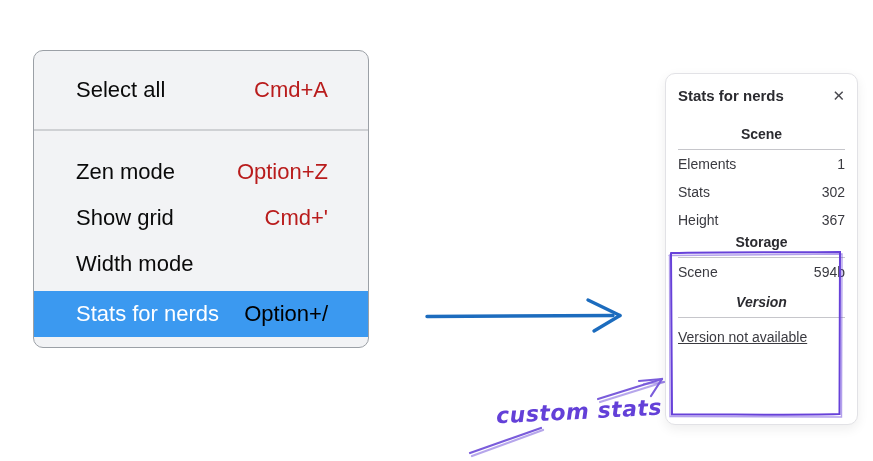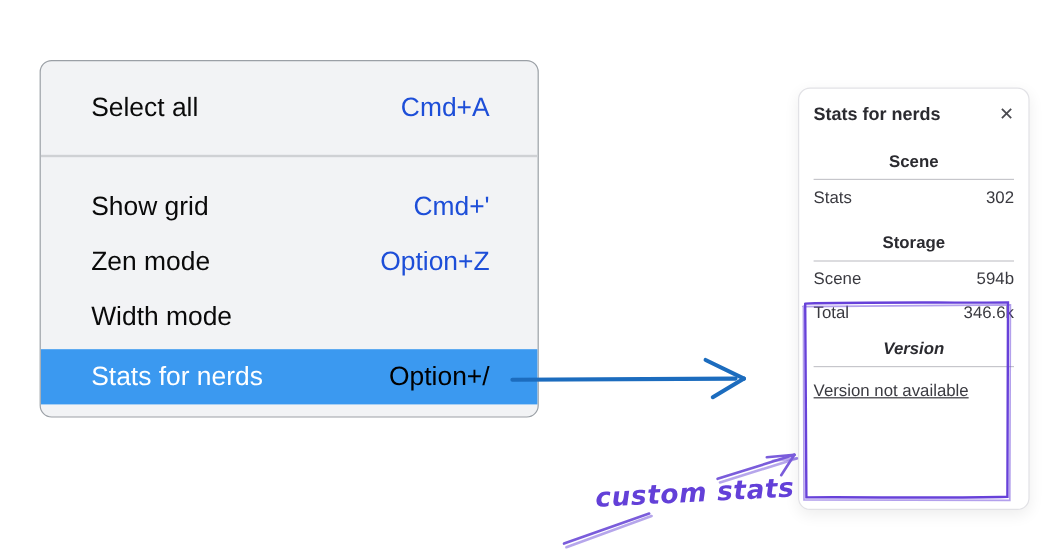--- a/index.html
+++ b/index.html
@@ -5,49 +5,49 @@
   html,body{margin:0;padding:0;}
   body{
     width:873px;height:461px;background:#ffffff;
     font-family:"Liberation Sans", sans-serif;
     overflow:hidden;
   }
   .stage{position:relative;width:873px;height:461px;}
 
   
   .menu{
-    position:absolute;left:33px;top:50px;width:416px;height:298px;
+    position:absolute;left:33px;top:50px;width:336px;height:298px;
     box-sizing:border-box;background:#f2f3f5;
     border:1.5px solid #9ba0a6;border-radius:10px;
     padding-top:16px;overflow:hidden;
   }
   .menu-item{
     height:46px;display:flex;align-items:center;justify-content:space-between;
     padding:0 40px 0 42px;font-size:22px;color:#0a0a0a;cursor:default;
   }
-  .menu-item .shortcut{color:#1d4ed8;}
+  .menu-item .shortcut{color:#b91c1c;}
   .menu-sep{height:1.5px;background:#cfd1d4;margin:16px 0 18px 0;}
   .menu-item.selected{background:#3b99f0;margin-top:4px;}
   .menu-item.selected .mlabel{color:#ffffff;}
   .menu-item.selected .shortcut{color:#000000;}
 
   
   .panel{
     position:absolute;left:665px;top:73px;width:193px;height:352px;
     box-sizing:border-box;background:#ffffff;
     border:1px solid #e2e2e6;border-radius:10px;
     box-shadow:0 4px 12px rgba(0,0,0,.07);
     padding:10px 12px;font-size:14px;color:#3a3a40;
   }
   .panel-head{display:flex;align-items:center;justify-content:space-between;height:22px;}
   .panel-title{font-weight:bold;font-size:15px;color:#2b2b30;}
   .panel-close{font-size:15px;color:#4a4a50;cursor:pointer;line-height:1;}
   .sec-h{text-align:center;font-weight:bold;font-size:14px;color:#2b2b30;}
   .sec-h.scene{margin-top:20px;}
-  .sec-h.storage{margin-top:16px;}
+  .sec-h.storage{margin-top:0;}
   .sec-h.version{margin-top:8px;font-style:italic;}
   .hr{border-top:1px solid #c6c6cb;margin-top:7px;}
   .prow{display:flex;justify-content:space-between;height:28px;line-height:28px;}
   .prow:first-of-type{margin-top:4px;}
   .pnote{height:28px;line-height:30px;margin-top:4px;text-decoration:underline;}
 
   
   .draw{position:absolute;pointer-events:none;}
   .annotation-text{
     position:absolute;left:496px;top:399px;
@@ -61,26 +61,26 @@
 
 <div class="stage">
 
   <div class="menu">
     <div class="menu-item">
       <span class="mlabel">Select all</span>
       <span class="shortcut">Cmd+A</span>
     </div>
     <div class="menu-sep"></div>
     <div class="menu-item">
+      <span class="mlabel">Zen mode</span>
+      <span class="shortcut">Option+Z</span>
+    </div>
+    <div class="menu-item">
       <span class="mlabel">Show grid</span>
       <span class="shortcut">Cmd+'</span>
-    </div>
-    <div class="menu-item">
-      <span class="mlabel">Zen mode</span>
-      <span class="shortcut">Option+Z</span>
     </div>
     <div class="menu-item">
       <span class="mlabel">Width mode</span>
     </div>
     <div class="menu-item selected">
       <span class="mlabel">Stats for nerds</span>
       <span class="shortcut">Option+/</span>
     </div>
   </div>
 
@@ -94,33 +94,37 @@
 
   <div class="panel">
     <div class="panel-head">
       <span class="panel-title">Stats for nerds</span>
       <span class="panel-close">✕</span>
     </div>
 
     <div class="sec-h scene">Scene</div>
     <div class="hr"></div>
     <div class="prow">
+      <span>Elements</span>
+      <span>1</span>
+    </div>
+    <div class="prow">
       <span>Stats</span>
       <span>302</span>
+    </div>
+    <div class="prow">
+      <span>Height</span>
+      <span>367</span>
     </div>
 
     <div class="sec-h storage">Storage</div>
     <div class="hr"></div>
     <div class="prow">
       <span>Scene</span>
       <span>594b</span>
-    </div>
-    <div class="prow">
-      <span>Total</span>
-      <span>346.6k</span>
     </div>
 
     <div class="sec-h version">Version</div>
     <div class="hr"></div>
     <div class="pnote">Version not available</div>
   </div>
 
   <svg class="draw" style="left:663px;top:246px;" width="184" height="176" viewBox="0 0 184 176">
     <g stroke="#6741d9" fill="none" stroke-linecap="round">
       <path stroke-width="2" d="M 8 7 C 60 5.5, 130 6.5, 177 6 L 176.5 168 C 120 169.5, 58 168, 9 168.5 L 8 7"></path>

